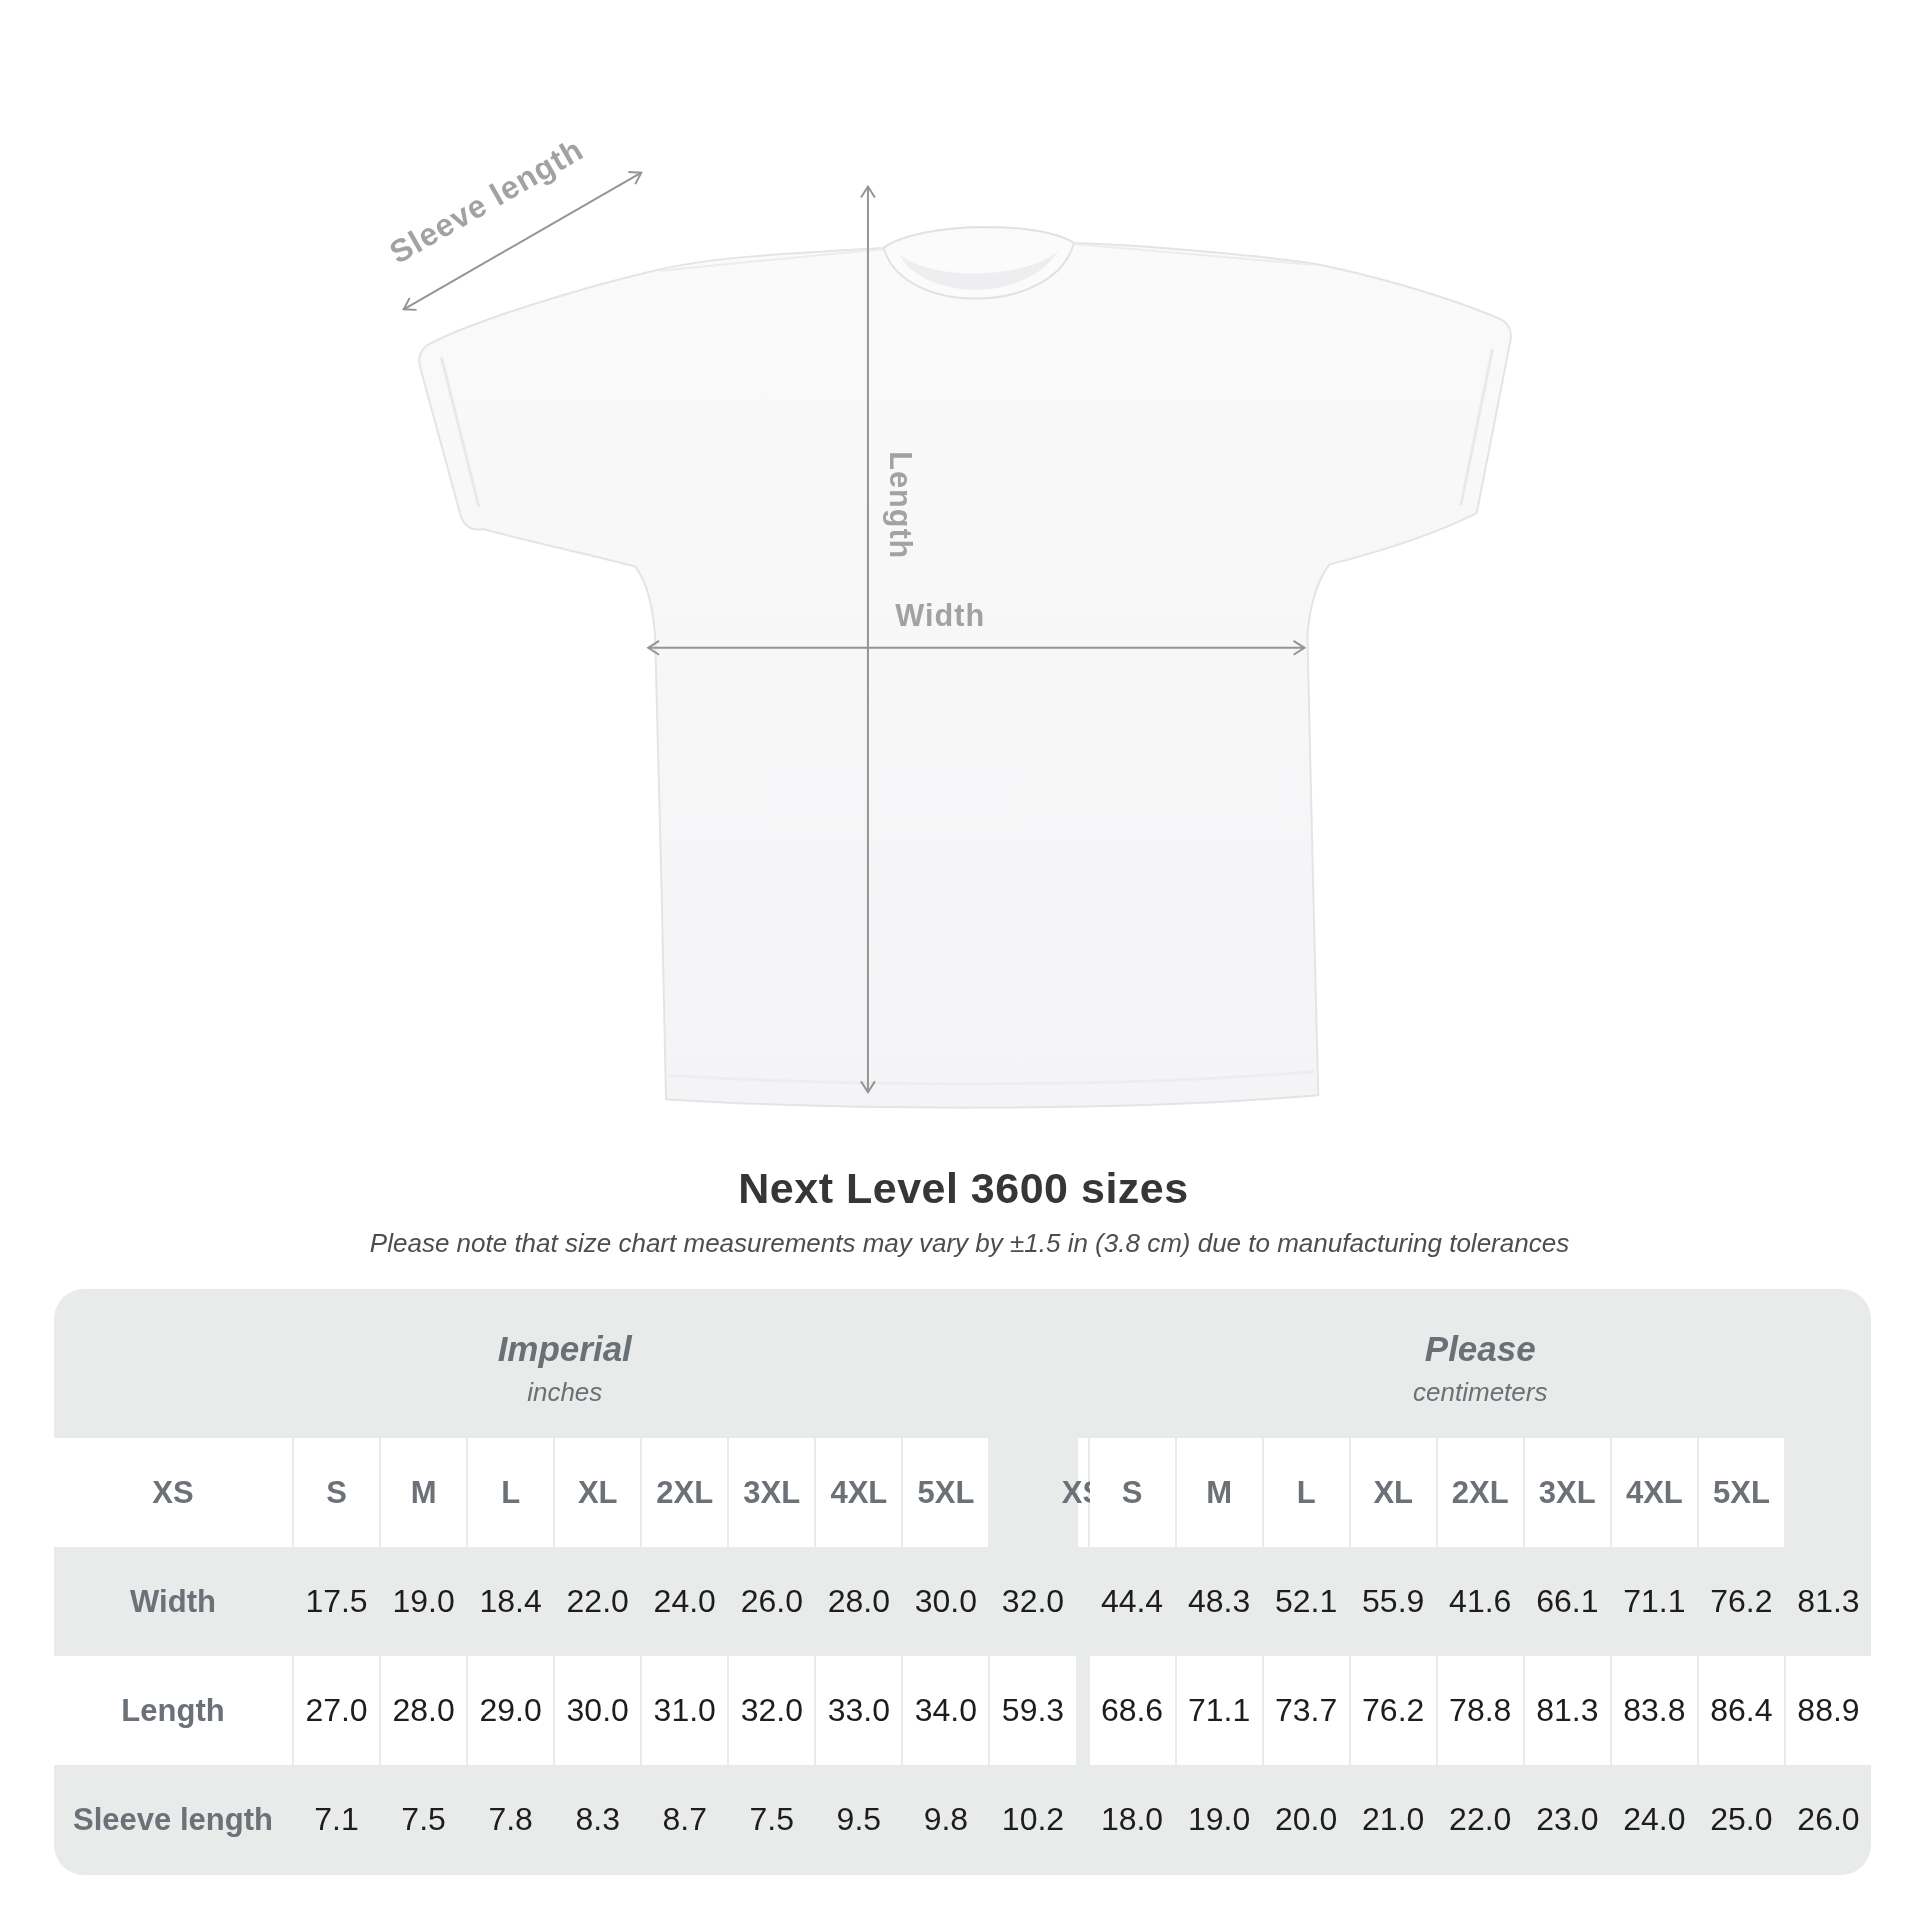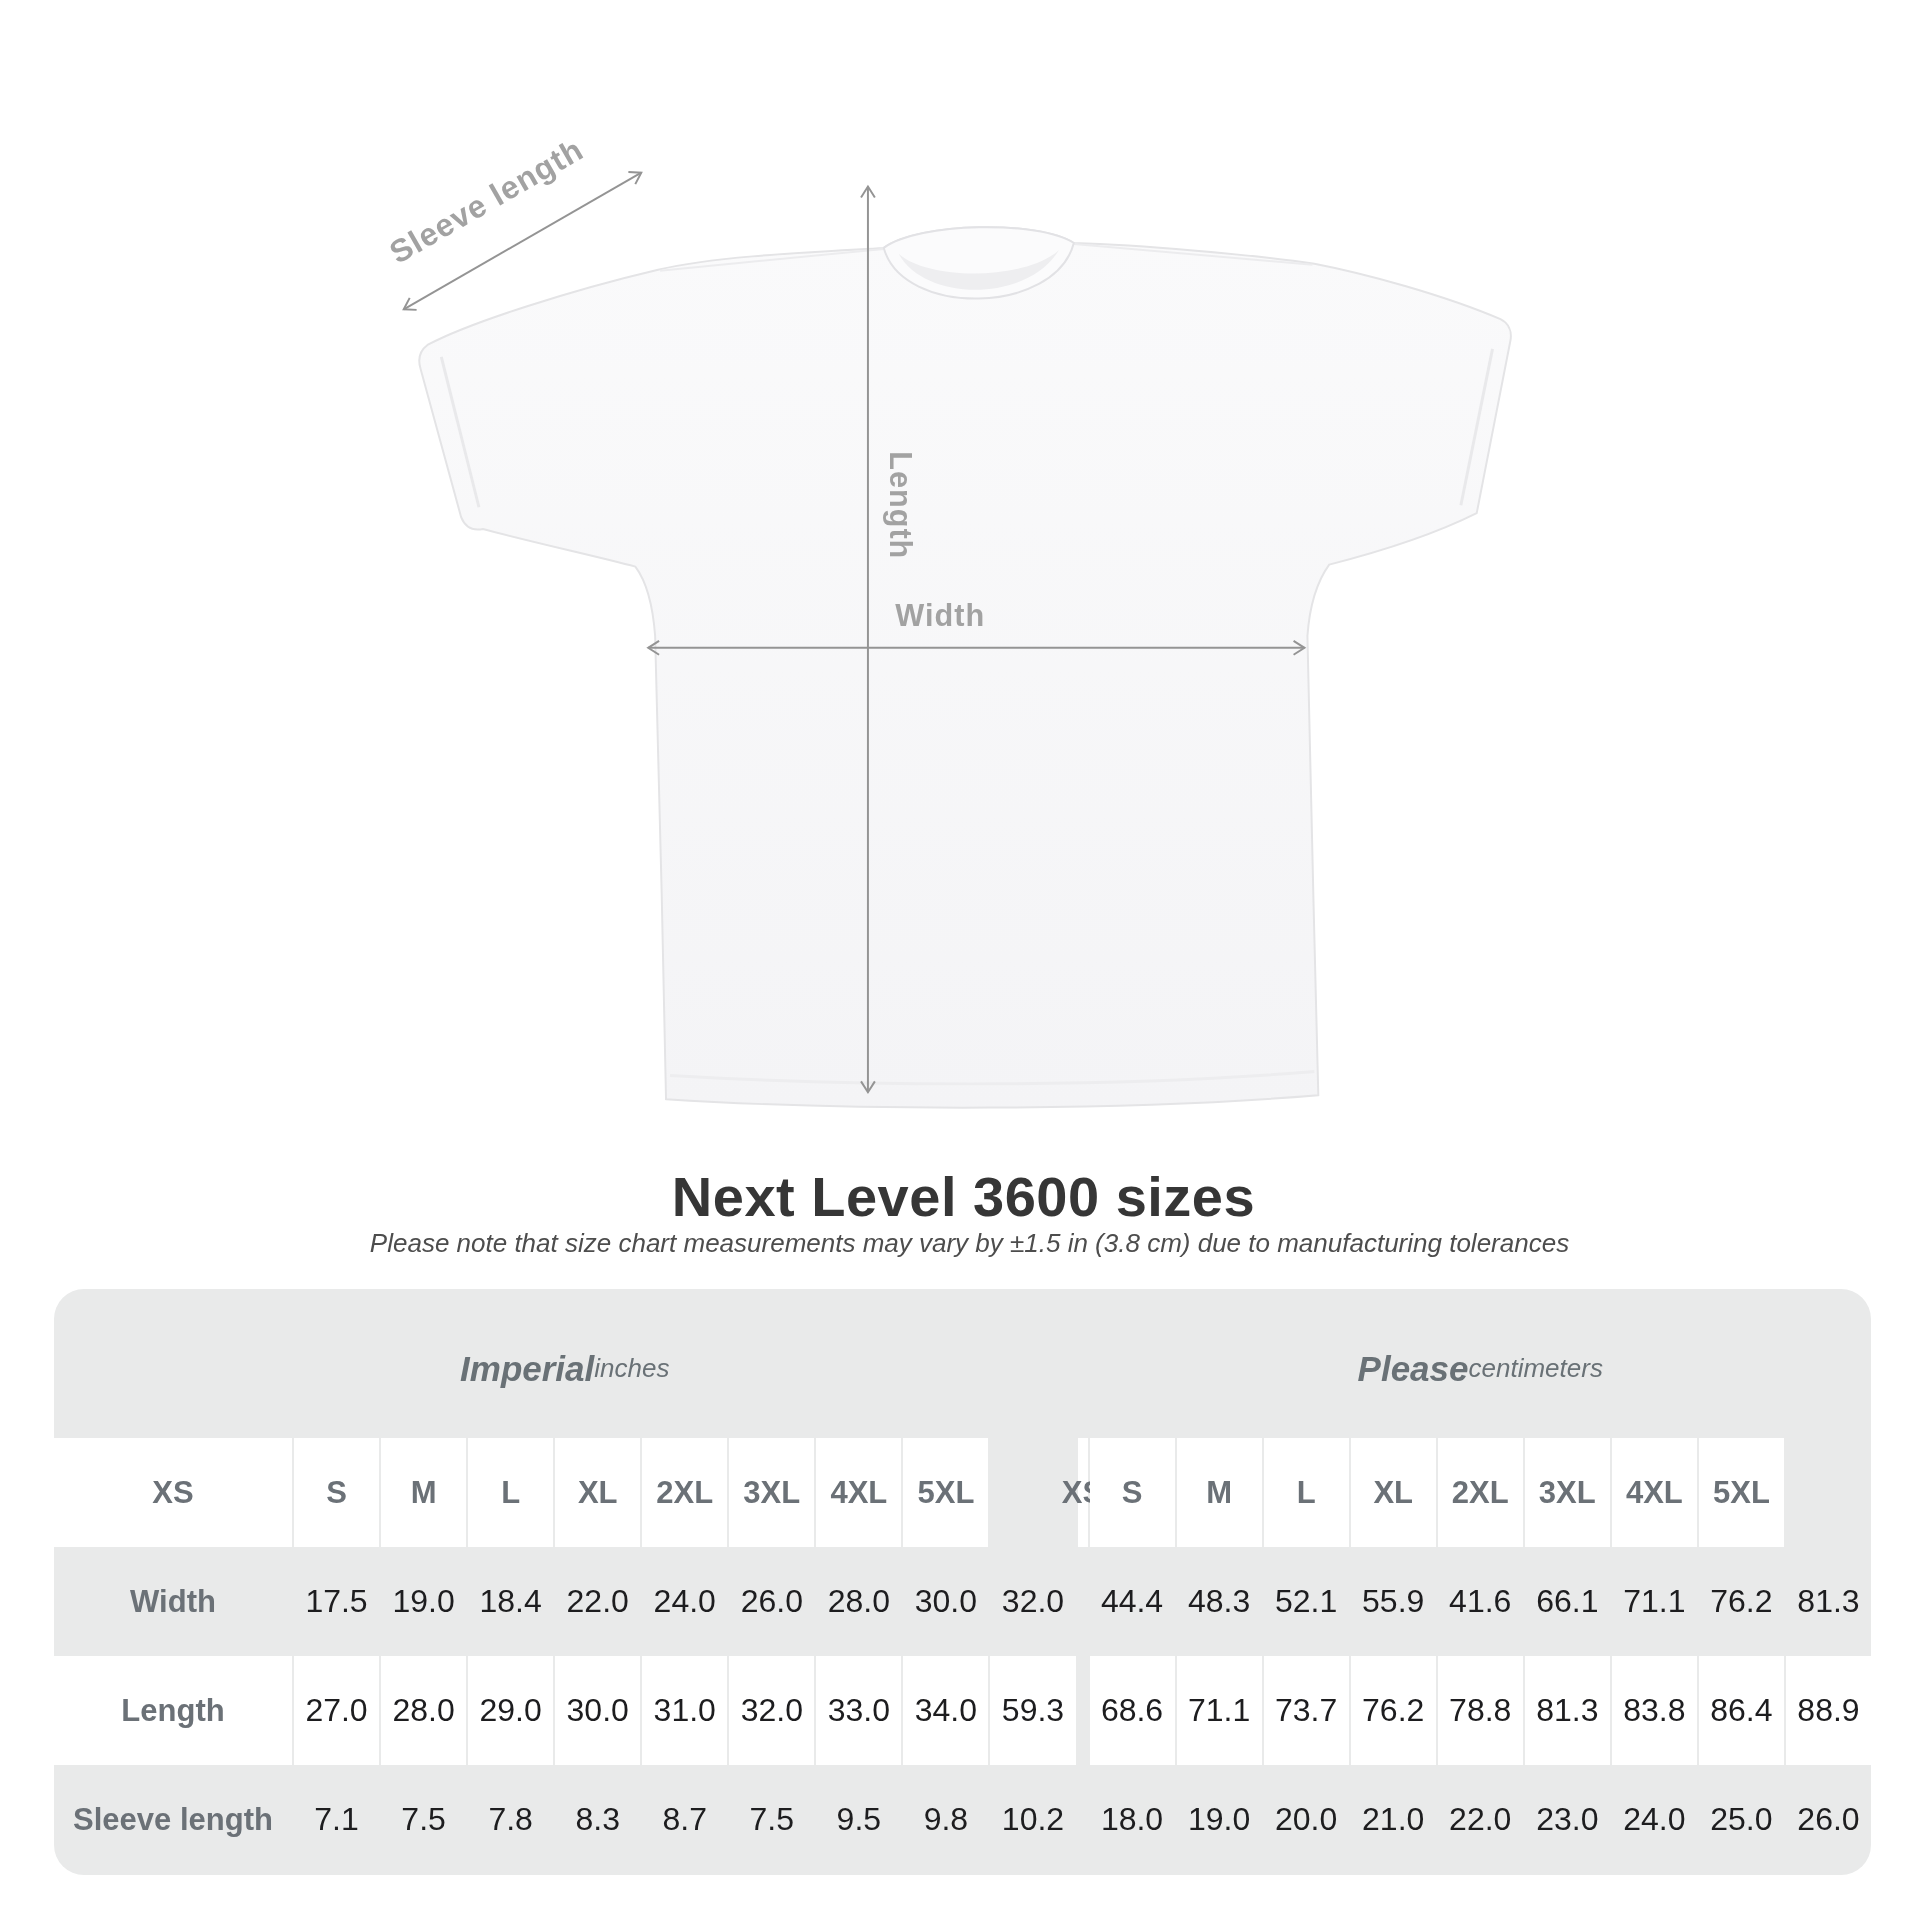--- a/index.html
+++ b/index.html
@@ -9,21 +9,21 @@
     font-family:"Liberation Sans", sans-serif;
     overflow:hidden;
   }
 
   
   .shirt-wrap { position:absolute; left:376px; top:119px; width:1168px; height:1020px; }
 
   
   .page-title {
     position:absolute; top:1164px; left:0; width:100%;
-    text-align:center; font-size:56px; font-weight:bold; color:#363636;
+    text-align:center; font-size:43px; font-weight:bold; color:#363636;
     letter-spacing:0.5px;
   }
   .page-note {
     position:absolute; top:1228px; left:0; width:100%;
     text-align:center; font-size:26px; font-style:italic; color:#4d4d4d;padding-left:6px;
   }
 
   
   .size-table {
     position:absolute; left:54px; top:1289px; width:1817px; height:586px;
@@ -37,21 +37,21 @@
   .trow.group { height:149px; }
   .trow.r { height:109px; }
   .cell {
     display:flex; align-items:center; justify-content:center;
     font-size:32px; color:#1d1d1f;
   }
   .cell.w { background:#ffffff; }
   .hdr { font-weight:bold; color:#6b7177; font-size:31px; }
   .group-cell {
     grid-column:1 / 11;
-    display:flex; flex-direction:row; align-items:center; justify-content:center;
+    display:flex; flex-direction:column; align-items:center; justify-content:center;
     row-gap:8px; padding-top:10px;
   }
   .group-cell.metric { grid-column:12 / 21; }
   .group-label { font-size:35px; font-weight:bold; font-style:italic; color:#697176; }
   .group-unit  { font-size:26px; font-style:italic; color:#697176; }
 
   .ann-text { font-weight:bold; fill:#a2a2a2; font-family:"Liberation Sans", sans-serif; letter-spacing:1px; }
 </style>
 </head>
 <body>

